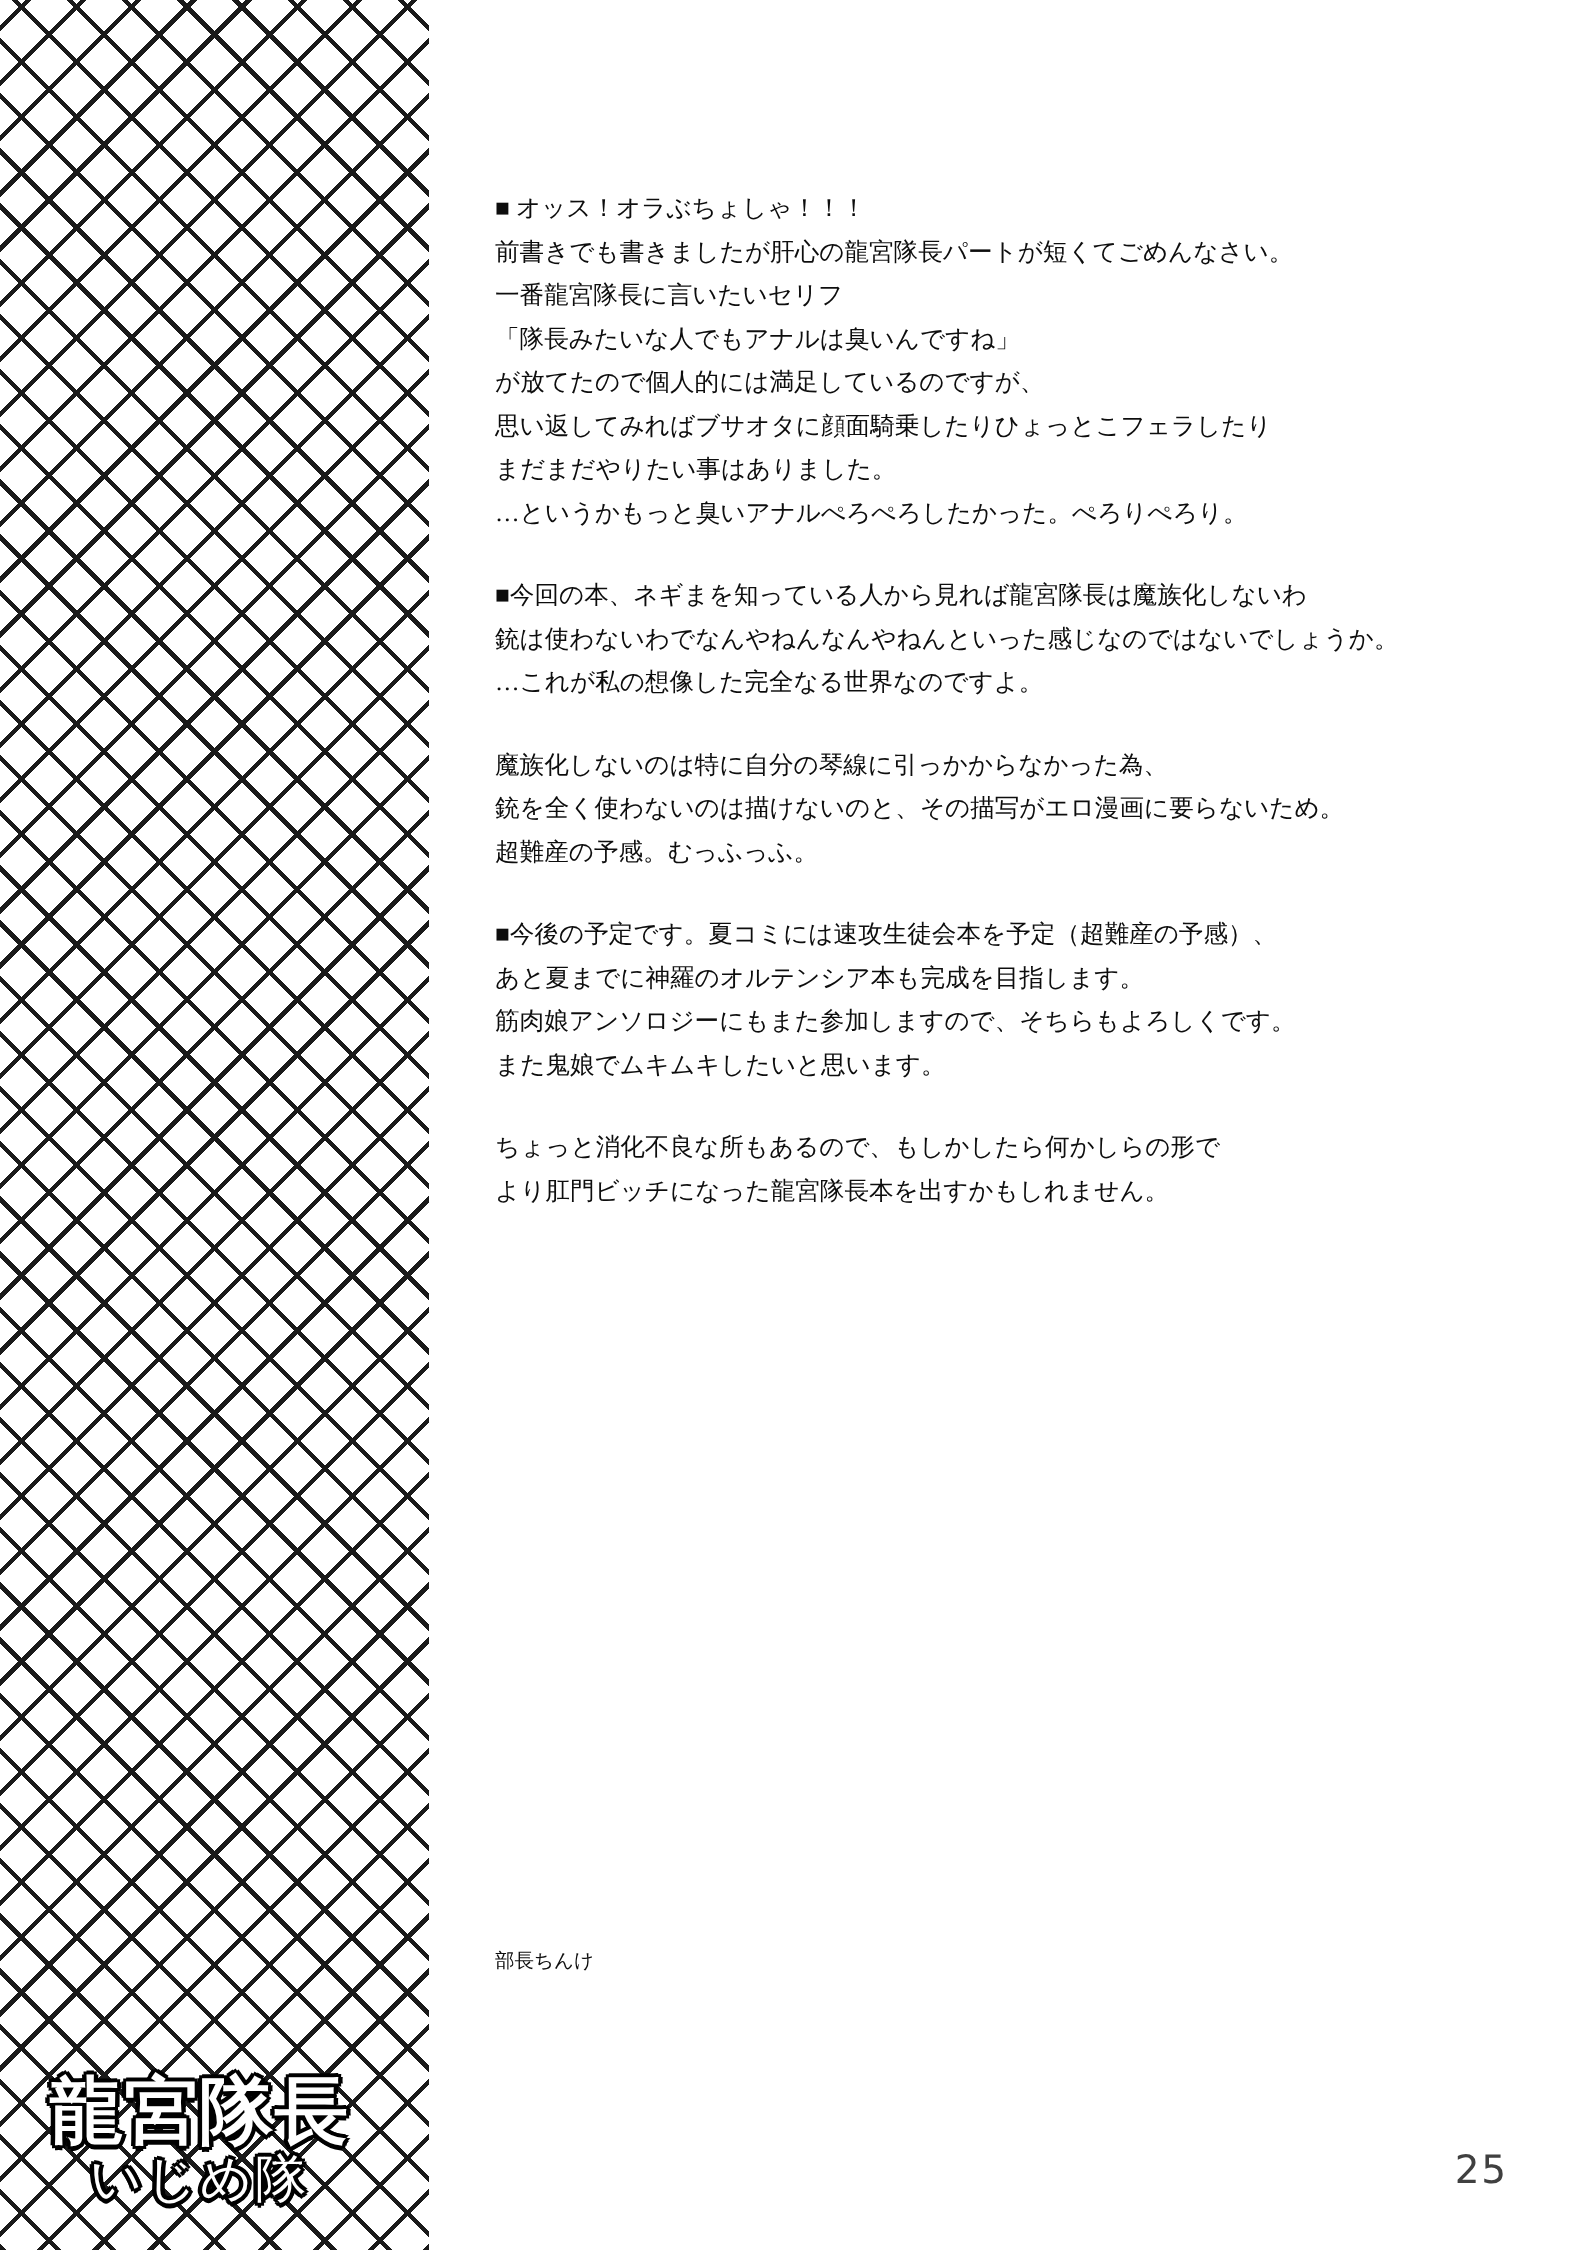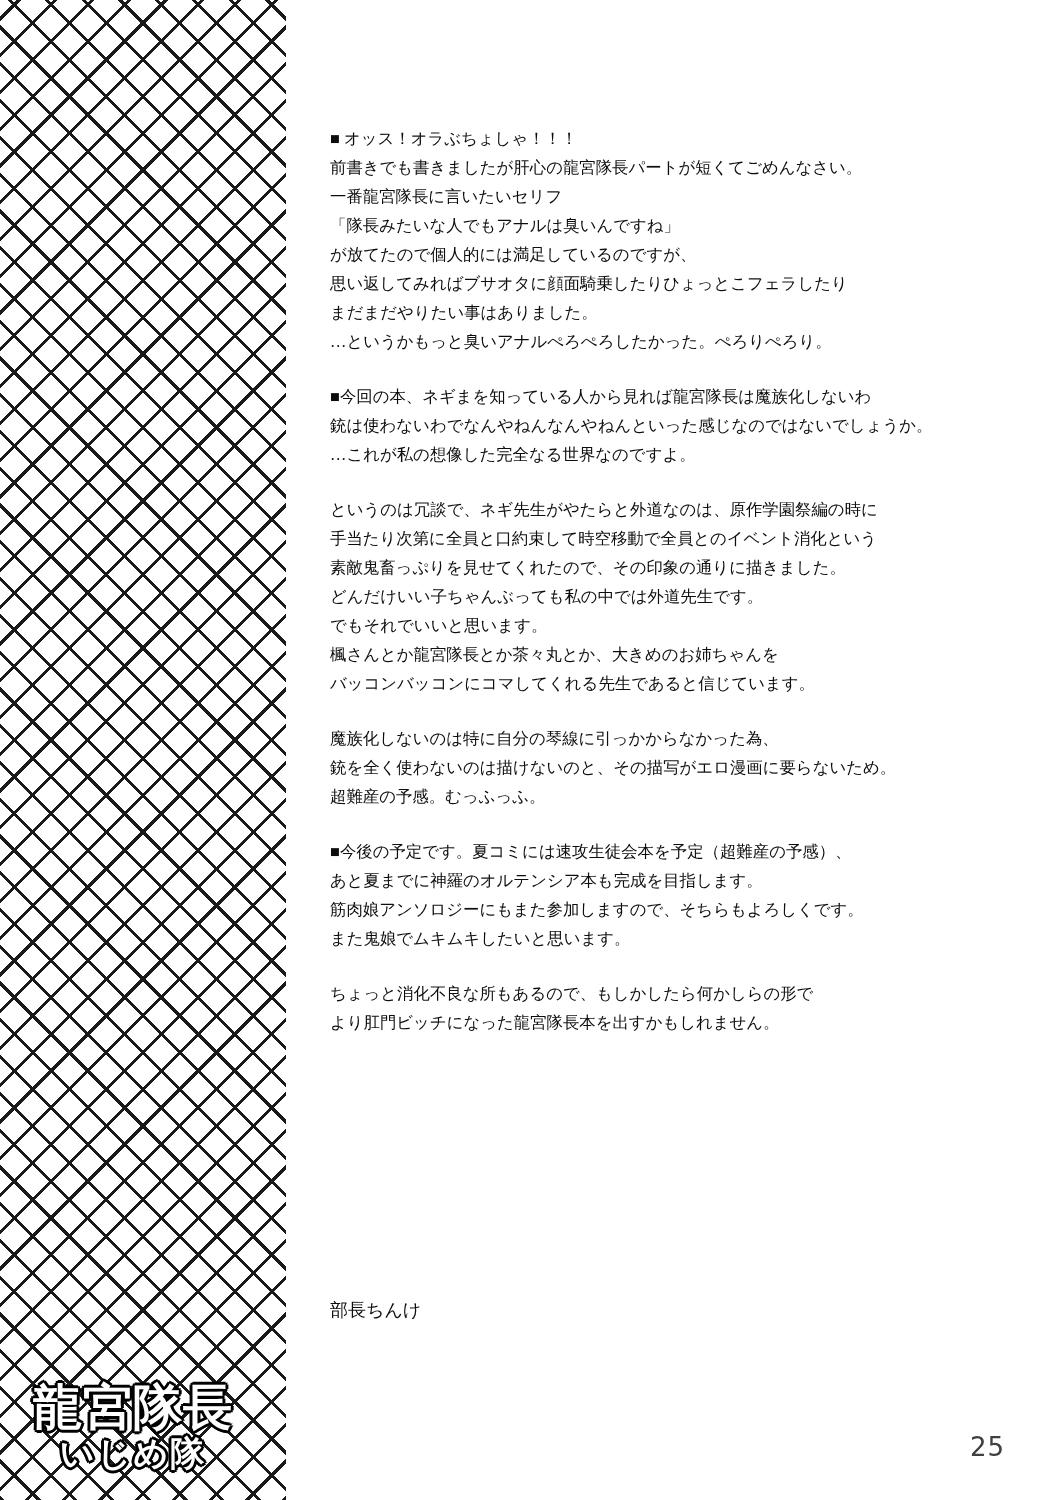--- a/index.html
+++ b/index.html
@@ -56,21 +56,21 @@
   .logo-main {
     font-family: Liberation Serif, serif;
     font-weight: bold;
     font-size: 49px;
     letter-spacing: 1px;
     line-height: 1.02;
     white-space: nowrap;
   }
   .logo-sub {
     font-family: "DejaVu Sans", sans-serif;
-    font-weight: bold;
+    font-weight: normal;
     font-size: 34px;
     letter-spacing: 2px;
     line-height: 1.1;
     margin-top: 2px;
     white-space: nowrap;
   }
 
   
   .afterword {
     position: absolute;
@@ -86,21 +86,21 @@
     margin: 0 0 26px 0;
     white-space: pre-line;
   }
   .para:last-child { margin-bottom: 0; }
 
   .sig {
     position: absolute;
     left: 330px;
     top: 1298px;
     font-family: "DejaVu Sans", sans-serif;
-    font-size: 18px;
+    font-size: 13px;
     color: #0d0d0d;
   }
 
   .page-number {
     position: absolute;
     right: 46px;
     bottom: 38px;
     font-family: "DejaVu Sans", sans-serif;
     font-size: 26px;
     color: #404040;
@@ -125,27 +125,20 @@
 前書きでも書きましたが肝心の龍宮隊長パートが短くてごめんなさい。
 一番龍宮隊長に言いたいセリフ
 「隊長みたいな人でもアナルは臭いんですね」
 が放てたので個人的には満足しているのですが、
 思い返してみればブサオタに顔面騎乗したりひょっとこフェラしたり
 まだまだやりたい事はありました。
 …というかもっと臭いアナルぺろぺろしたかった。ぺろりぺろり。</p>
     <p class="para">■今回の本、ネギまを知っている人から見れば龍宮隊長は魔族化しないわ
 銃は使わないわでなんやねんなんやねんといった感じなのではないでしょうか。
 …これが私の想像した完全なる世界なのですよ。</p>
-    <p class="para">というのは冗談で、ネギ先生がやたらと外道なのは、原作学園祭編の時に
-手当たり次第に全員と口約束して時空移動で全員とのイベント消化という
-素敵鬼畜っぷりを見せてくれたので、その印象の通りに描きました。
-どんだけいい子ちゃんぶっても私の中では外道先生です。
-でもそれでいいと思います。
-楓さんとか龍宮隊長とか茶々丸とか、大きめのお姉ちゃんを
-バッコンバッコンにコマしてくれる先生であると信じています。</p>
     <p class="para">魔族化しないのは特に自分の琴線に引っかからなかった為、
 銃を全く使わないのは描けないのと、その描写がエロ漫画に要らないため。
 超難産の予感。むっふっふ。</p>
     <p class="para">■今後の予定です。夏コミには速攻生徒会本を予定（超難産の予感）、
 あと夏までに神羅のオルテンシア本も完成を目指します。
 筋肉娘アンソロジーにもまた参加しますので、そちらもよろしくです。
 また鬼娘でムキムキしたいと思います。</p>
     <p class="para">ちょっと消化不良な所もあるので、もしかしたら何かしらの形で
 より肛門ビッチになった龍宮隊長本を出すかもしれません。</p>
   </div>

